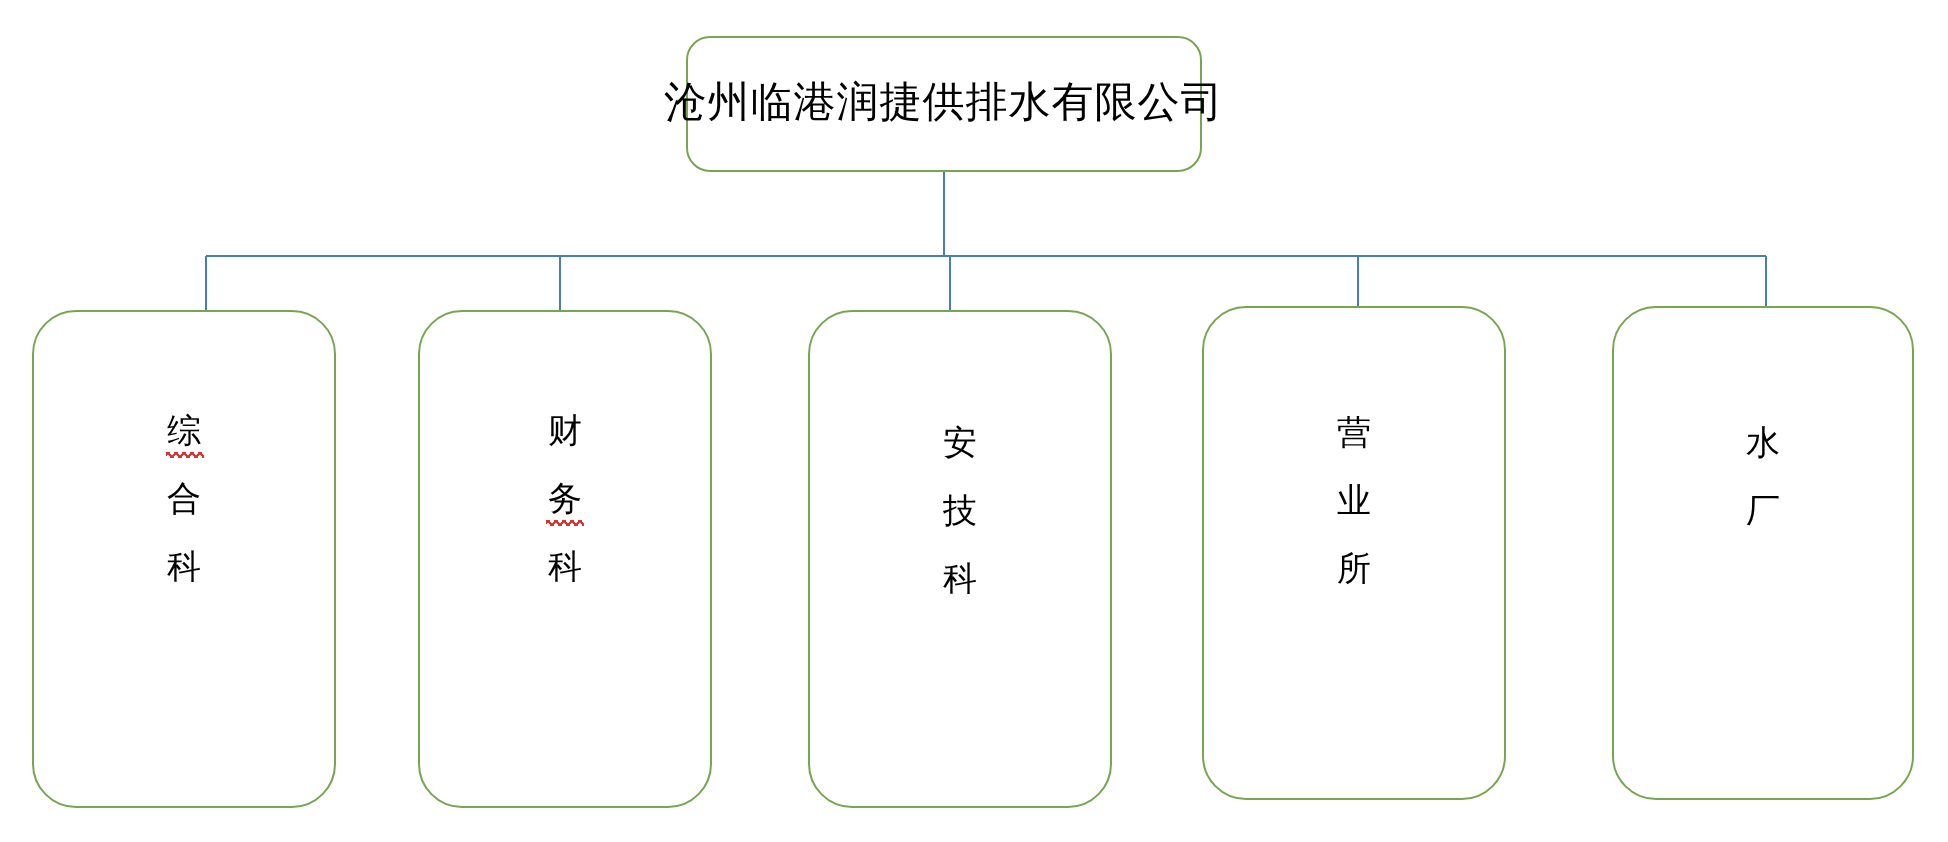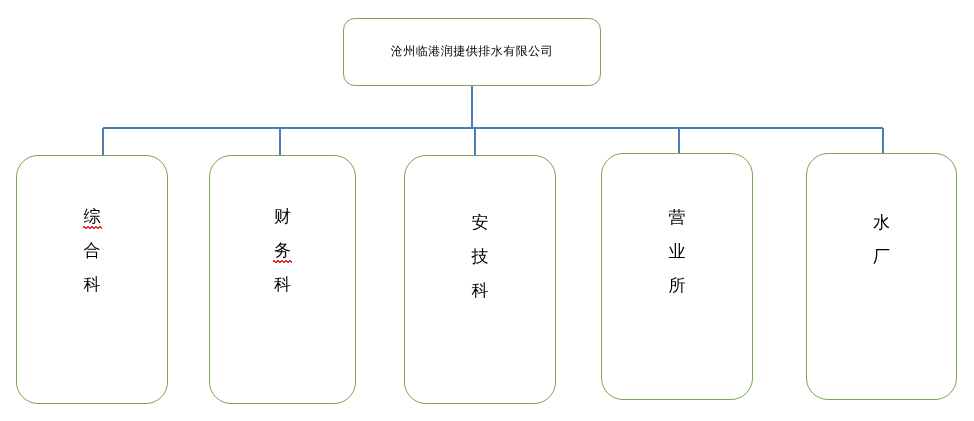--- a/index.html
+++ b/index.html
@@ -39,21 +39,21 @@
   }
 
   
   .node-root {
     border-radius: 12px;
     display: flex;
     align-items: center;
     justify-content: center;
   }
   .root-label {
-    font-size: 12px;
+    font-size: 21px;
     line-height: 1.1;
     color: #000000;
     letter-spacing: 0.5px;
     white-space: nowrap;
   }
 
   
   .node-dept {
     border-radius: 22px;
   }

